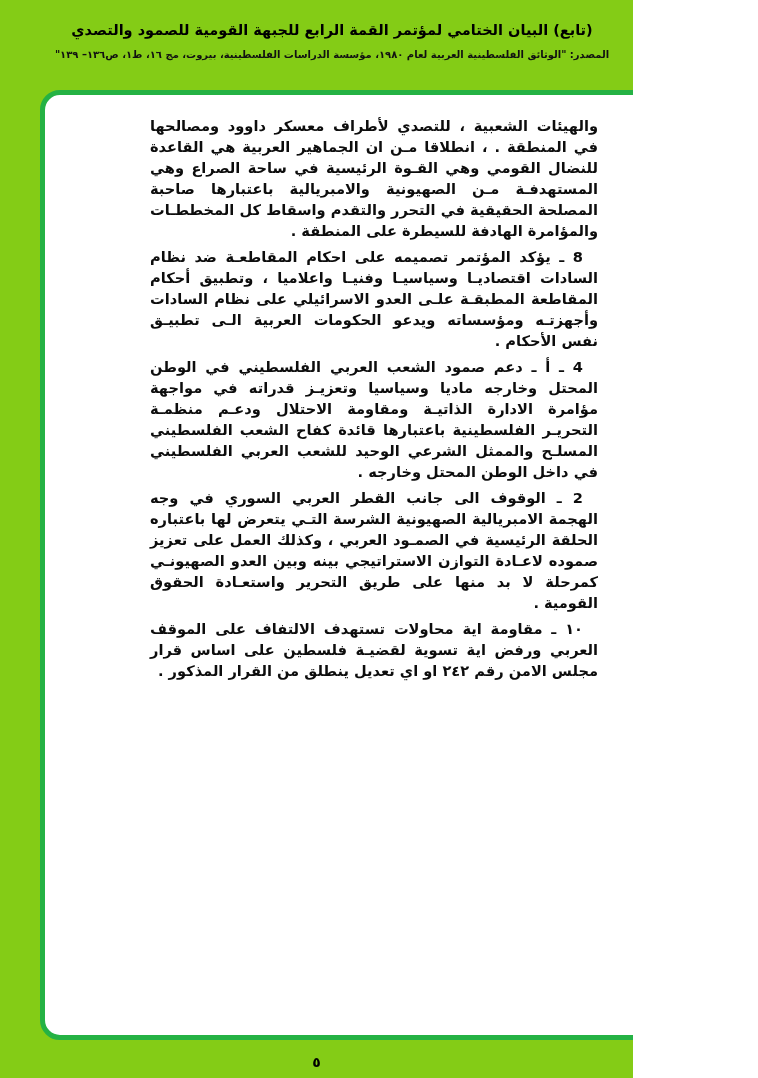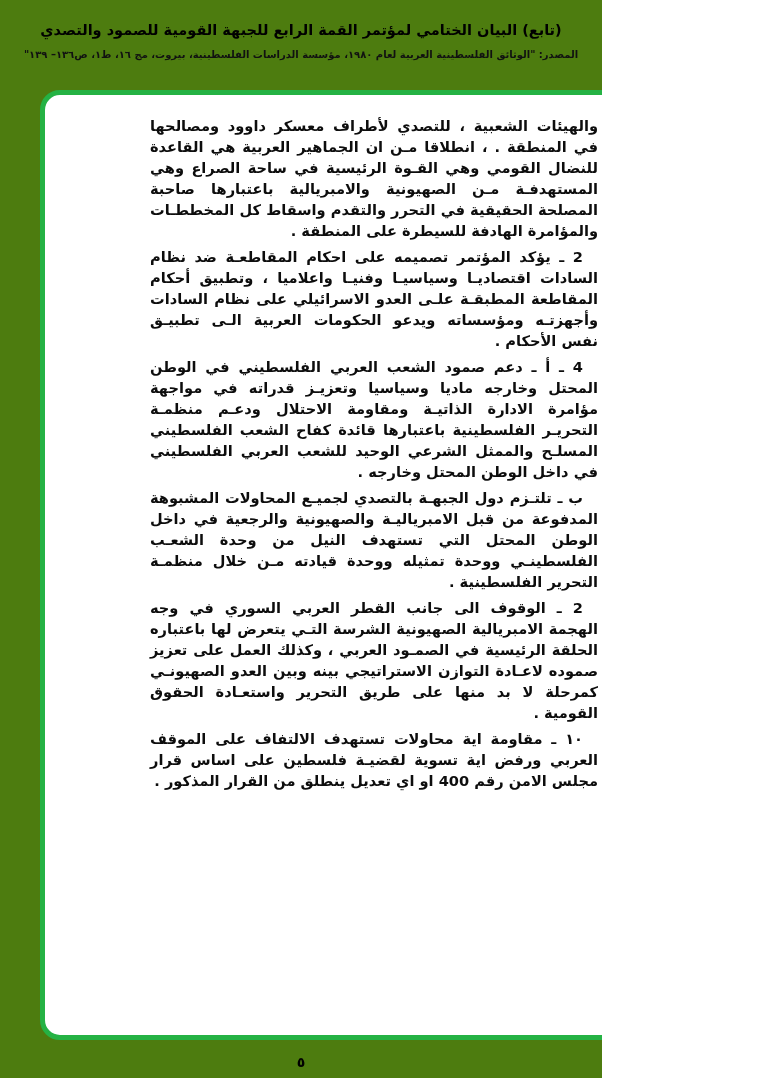--- a/index.html
+++ b/index.html
@@ -4,23 +4,24 @@
 <style>
   html, body {
     margin: 0;
     padding: 0;
     background: #ffffff;
   }
   .page {
     position: relative;
     width: 602px;
     height: 1078px;
-    background: #4d7c0f;
+    background: #84cc16;
     font-family: "DejaVu Sans", sans-serif;
     overflow: hidden;
+    padding-left: 31px;
   }
   .header {
     direction: rtl;
     text-align: center;
     padding-top: 22px;
     color: #000000;
   }
   .header .title {
     font-size: 14.5px;
     font-weight: bold;
@@ -77,23 +78,22 @@
 <div class="page">
 
   <div class="header">
     <div class="title">(تابع)  البيان الختامي لمؤتمر القمة الرابع للجبهة القومية للصمود والتصدي</div>
     <div class="source">المصدر: "الوثائق الفلسطينية العربية لعام ١٩٨٠، مؤسسة الدراسات الفلسطينية، بيروت، مج ١٦، ط١، ص١٣٦– ١٣٩"</div>
   </div>
 
   <div class="border-box">
     <div class="text-col">
       <p class="para">والهيئات الشعبية ، للتصدي لأطراف معسكر داوود ومصالحها في المنطقة . ، انطلاقا مـن ان الجماهير العربية هي القاعدة للنضال القومي وهي القـوة الرئيسية في ساحة الصراع وهي المستهدفـة مـن الصهيونية والامبريالية باعتبارها صاحبة المصلحة الحقيقية في التحرر والتقدم واسقاط كل المخططـات والمؤامرة الهادفة للسيطرة على المنطقة .</p>
-      <p class="para indent">2 ـ يؤكد المؤتمر تصميمه على احكام المقاطعـة ضد نظام السادات اقتصاديـا وسياسيـا وفنيـا واعلاميا ، وتطبيق أحكام المقاطعة المطبقـة علـى العدو الاسرائيلي على نظام السادات وأجهزتـه ومؤسساته ويدعو الحكومات العربية الـى تطبيـق نفس الأحكام .</p>
+      <p class="para indent">8 ـ يؤكد المؤتمر تصميمه على احكام المقاطعـة ضد نظام السادات اقتصاديـا وسياسيـا وفنيـا واعلاميا ، وتطبيق أحكام المقاطعة المطبقـة علـى العدو الاسرائيلي على نظام السادات وأجهزتـه ومؤسساته ويدعو الحكومات العربية الـى تطبيـق نفس الأحكام .</p>
       <p class="para indent">4 ـ أ ـ دعم صمود الشعب العربي الفلسطيني في الوطن المحتل وخارجه ماديا وسياسيا وتعزيـز قدراته في مواجهة مؤامرة الادارة الذاتيـة ومقاومة الاحتلال ودعـم منظمـة التحريـر الفلسطينية باعتبارها قائدة كفاح الشعب الفلسطيني المسلـح والممثل الشرعي الوحيد للشعب العربي الفلسطيني في داخل الوطن المحتل وخارجه .</p>
-      <p class="para indent">ب ـ تلتـزم دول الجبهـة بالتصدي لجميـع المحاولات المشبوهة المدفوعة من قبل الامبرياليـة والصهيونية والرجعية في داخل الوطن المحتل التي تستهدف النيل من وحدة الشعـب الفلسطينـي ووحدة تمثيله ووحدة قيادته مـن خلال منظمـة التحرير الفلسطينية .</p>
       <p class="para indent">2 ـ الوقوف الى جانب القطر العربي السوري في وجه الهجمة الامبريالية الصهيونية الشرسة التـي يتعرض لها باعتباره الحلقة الرئيسية في الصمـود العربي ، وكذلك العمل على تعزيز صموده لاعـادة التوازن الاستراتيجي بينه وبين العدو الصهيونـي كمرحلة لا بد منها على طريق التحرير واستعـادة الحقوق القومية .</p>
-      <p class="para indent">١٠ ـ مقاومة اية محاولات تستهدف الالتفاف على الموقف العربي ورفض اية تسوية لقضيـة فلسطين على اساس قرار مجلس الامن رقم 400 او اي تعديل ينطلق من القرار المذكور .</p>
+      <p class="para indent">١٠ ـ مقاومة اية محاولات تستهدف الالتفاف على الموقف العربي ورفض اية تسوية لقضيـة فلسطين على اساس قرار مجلس الامن رقم ٢٤٢ او اي تعديل ينطلق من القرار المذكور .</p>
     </div>
   </div>
 
   <div class="page-num">٥</div>
 
 </div>
 
 </body></html>

